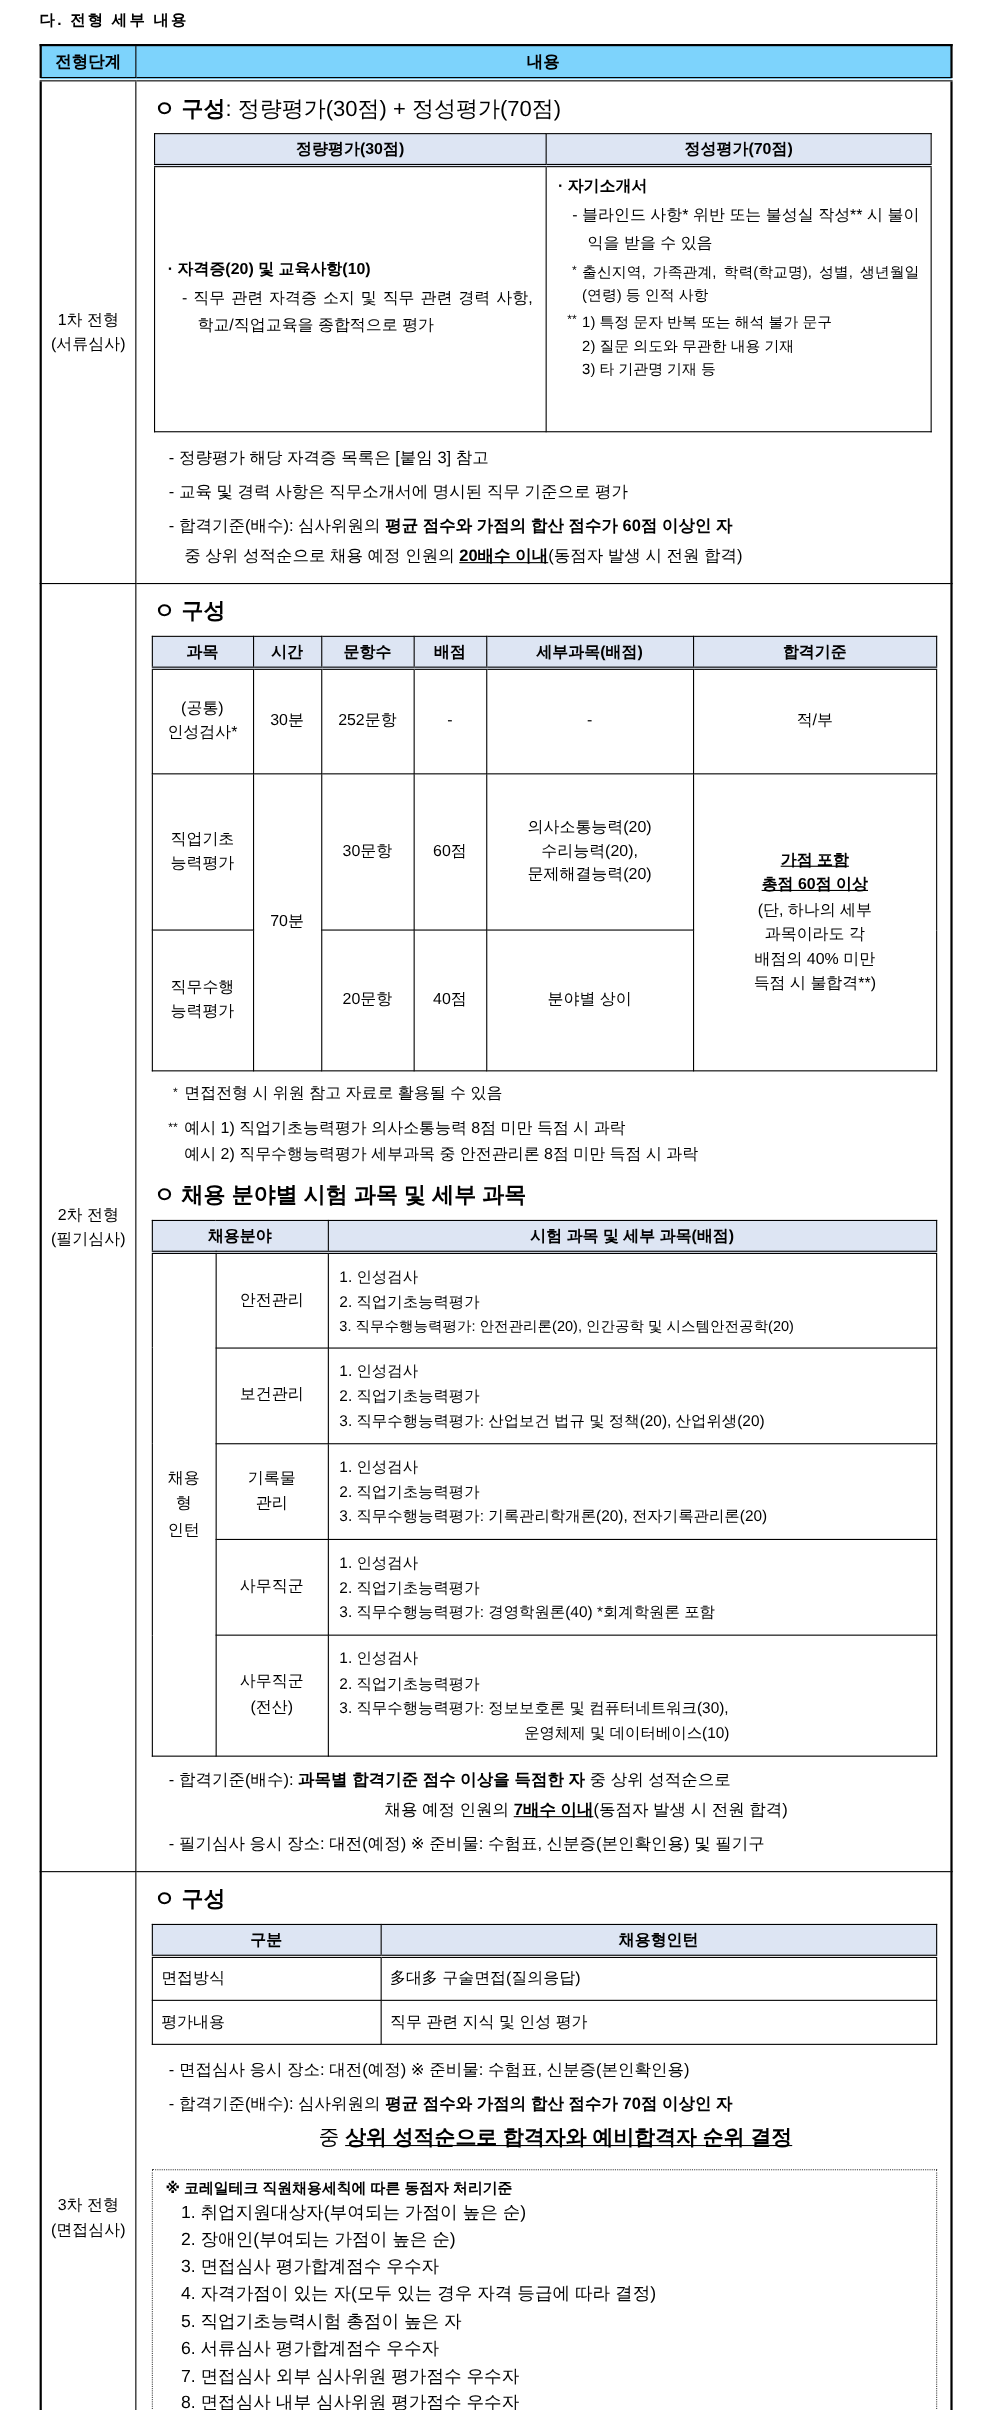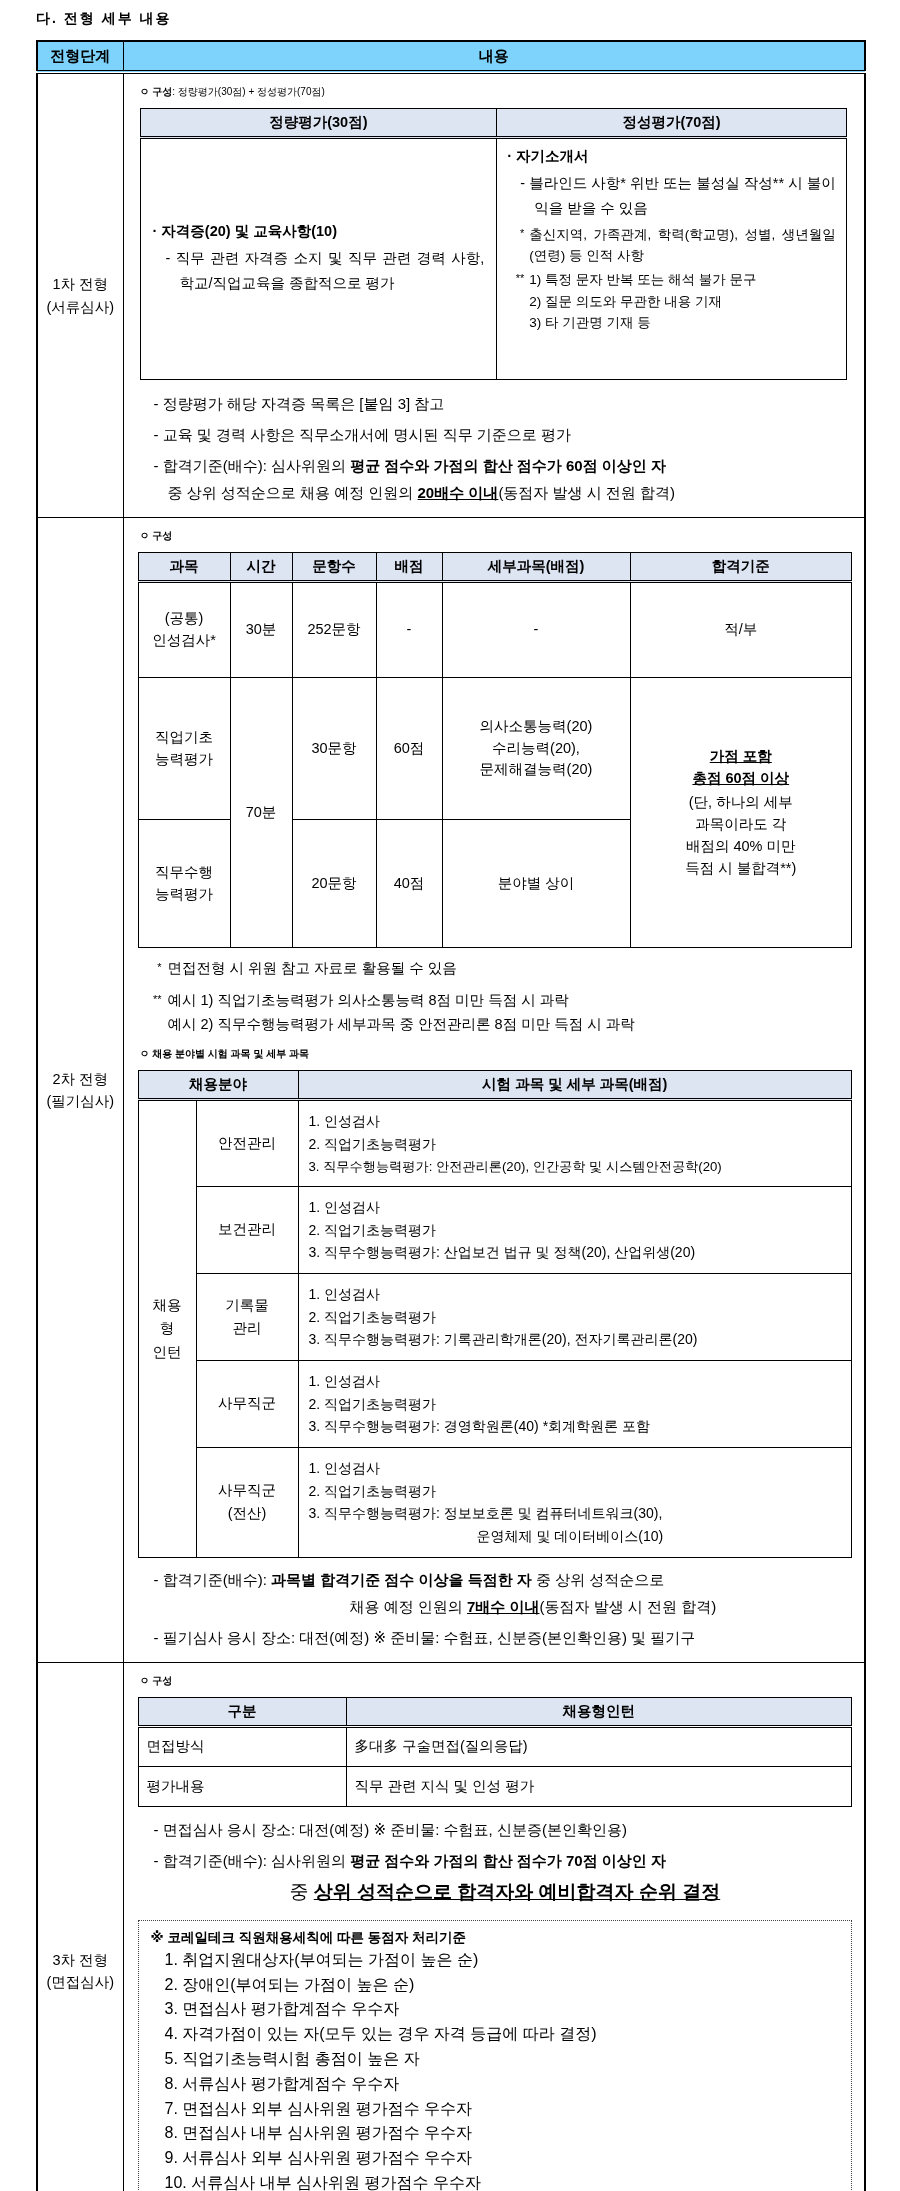--- a/index.html
+++ b/index.html
@@ -10,21 +10,21 @@
 
   table.main { width:100%; border-collapse:collapse; border:2px solid #000; table-layout:fixed; }
   table.main > tbody > tr > td, table.main > tbody > tr > th { border:1px solid #000; }
   tr.mhead th { background:#7dd3fc; font-weight:bold; font-size:15px; height:31px;
                 text-align:center; border-bottom:4px double #000 !important; padding:2px; }
   th.col-stage { width:86px; }
   tr.sect > td { border-top:2px solid #000; }
   td.stage-cell { text-align:center; vertical-align:middle; font-size:14.5px; line-height:1.55; padding:4px 2px; }
   td.content-cell { vertical-align:top; padding:8px 12px 10px 14px; font-size:15px; }
 
-  .bullet-line { font-size:10px; margin:3px 0 9px 2px; }
+  .bullet-line { font-size:20px; margin:3px 0 9px 2px; }
   .bullet-line .b { font-weight:bold; }
 
   table.inner { border-collapse:collapse; border:1.5px solid #000; width:100%; }
   table.inner th { background:#dde5f3; font-weight:bold; font-size:14.5px; text-align:center;
                    border:1px solid #000; border-bottom:3px double #000; height:29px; padding:2px 4px; }
   table.inner td { border:1px solid #000; font-size:14.5px; padding:6px 8px; vertical-align:top; }
 
   
   table.eval { margin:2px 0 10px 2px; width:99%; }
   table.eval td.quant { width:50.5%; vertical-align:middle; padding:10px 12px; }
@@ -334,21 +334,21 @@
           <div class="note"><span>- 합격기준(배수): 심사위원의 </span><span class="bd">평균 점수와 가점의 합산 점수가 70점 이상인 자</span></div>
           <div class="center-note3"><span>중 </span><span class="bu">상위 성적순으로 합격자와 예비합격자 순위 결정</span></div>
 
           <div class="tiebreak">
             <div class="tb-title">※ 코레일테크 직원채용세칙에 따른 동점자 처리기준</div>
             <div class="tb-item">1. 취업지원대상자(부여되는 가점이 높은 순)</div>
             <div class="tb-item">2. 장애인(부여되는 가점이 높은 순)</div>
             <div class="tb-item">3. 면접심사 평가합계점수 우수자</div>
             <div class="tb-item">4. 자격가점이 있는 자(모두 있는 경우 자격 등급에 따라 결정)</div>
             <div class="tb-item">5. 직업기초능력시험 총점이 높은 자</div>
-            <div class="tb-item">8. 서류심사 평가합계점수 우수자</div>
+            <div class="tb-item">6. 서류심사 평가합계점수 우수자</div>
             <div class="tb-item">7. 면접심사 외부 심사위원 평가점수 우수자</div>
             <div class="tb-item">8. 면접심사 내부 심사위원 평가점수 우수자</div>
             <div class="tb-item">9. 서류심사 외부 심사위원 평가점수 우수자</div>
             <div class="tb-item">10. 서류심사 내부 심사위원 평가점수 우수자</div>
           </div>
 
           <div class="reserve"><span>※ 예비합격자는 채용 예정 인원수가 </span><span class="bd">1명이면 5배수 이내, 2명 이상이면 3배수 이내</span><span>로 하며, 예비합격자 자격 유효기간은 최종합격자 발표일로부터 6개월로 함</span></div>
         </td>
       </tr>
 

